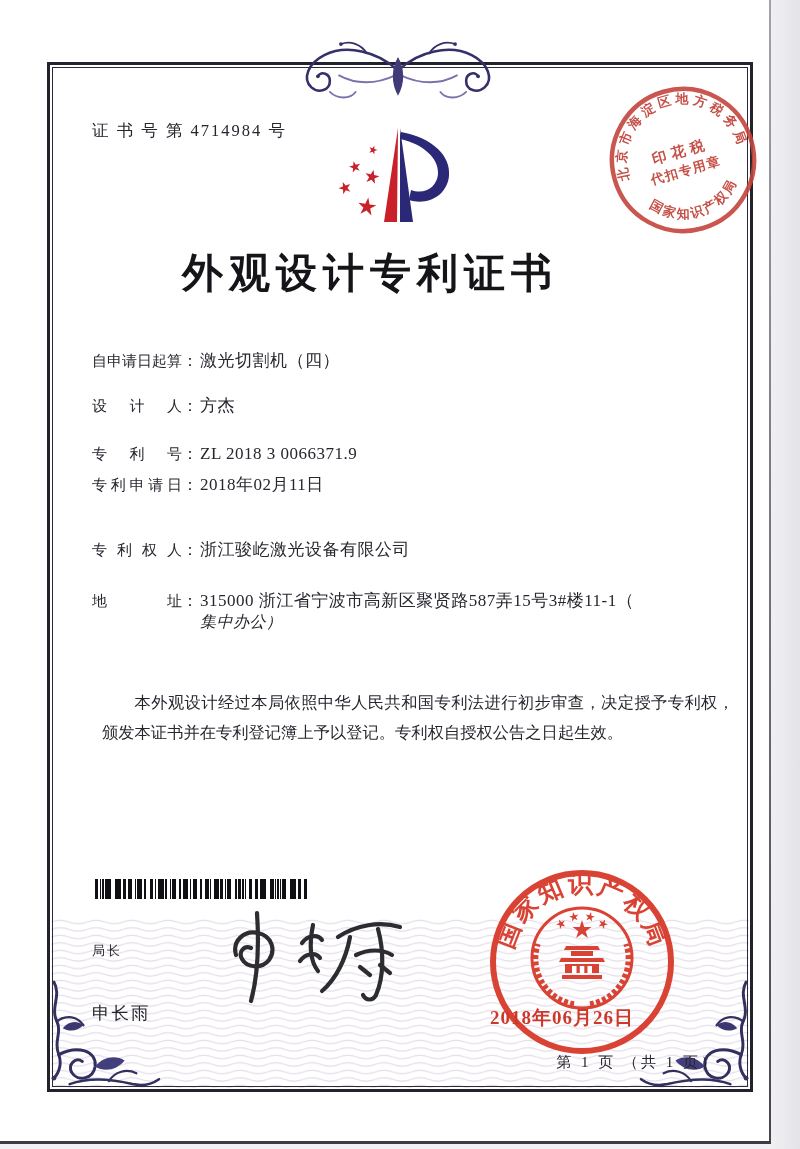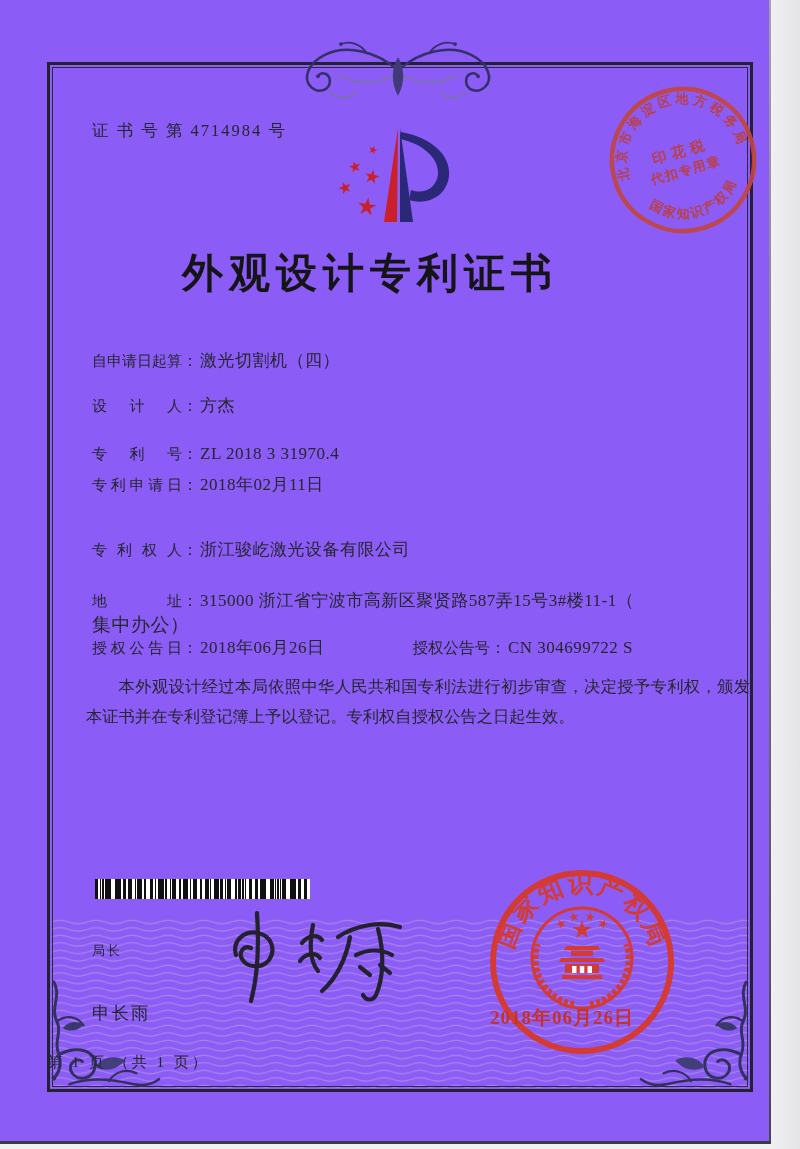--- a/index.html
+++ b/index.html
@@ -1,51 +1,51 @@
 <!DOCTYPE html>
 <html><head>
 <meta charset="utf-8">
 <style>
   html,body{margin:0;padding:0;background:#ececee;}
-  .page{position:relative;width:800px;height:1149px;background:#8b5cf6;overflow:hidden;
+  .page{position:relative;width:800px;height:1149px;background:#ffffff;overflow:hidden;
         font-family:"Liberation Serif","DejaVu Serif",serif;color:#26262e;}
   
   .frame{position:absolute;left:47px;top:62px;width:706px;height:1030px;
          border:3px solid #23232e;box-sizing:border-box;z-index:2;}
   .frame .inner{position:absolute;left:2px;top:2px;right:2px;bottom:2px;border:1px solid #2a2a38;}
   
   .guilloche{position:absolute;left:51px;top:918px;width:698px;height:170px;z-index:1;}
   
   .cert-no{position:absolute;left:92px;top:120px;font-size:16.5px;letter-spacing:2px;z-index:4;}
   .logo{position:absolute;left:333px;top:112px;width:130px;height:120px;z-index:4;}
   .tax-stamp{position:absolute;left:601px;top:78px;width:164px;height:164px;z-index:5;}
   .title{position:absolute;left:47px;top:246px;width:646px;text-align:center;
          font-size:41px;font-weight:600;letter-spacing:6px;color:#151519;z-index:4;}
   
   .row{position:absolute;left:92px;font-size:17px;white-space:nowrap;z-index:4;}
   .flabel{display:inline-block;width:90px;font-size:15px;text-align:justify;text-align-last:justify;}
   .colon{display:inline-block;width:18px;font-size:16px;}
   .fvalue{font-size:17px;letter-spacing:0.5px;}
-  .addr2{font-size:19px;letter-spacing:0.5px;}
+  .addr2{margin-left:108px;font-size:16px;letter-spacing:0.5px;font-style:italic;}
   .grant2{margin-left:88px;}
   
   .bodytext{position:absolute;left:86px;top:672px;width:664px;font-size:16.3px;
             line-height:30.4px;text-align:justify;z-index:4;}
-  .bodytext p{margin:0;text-indent:2em;}
+  .bodytext p{margin:16px;text-indent:2em;}
   
   .barcode{position:absolute;left:95px;top:879px;width:215px;height:20px;background-color:#fff;z-index:4;
     background-image:
       repeating-linear-gradient(90deg,#101014 0 2px,transparent 2px 7px),
       repeating-linear-gradient(90deg,#101014 0 1px,transparent 1px 5px),
       repeating-linear-gradient(90deg,#101014 0 3px,transparent 3px 11px);}
   .director-role{position:absolute;left:92px;top:942px;font-size:13px;letter-spacing:2px;z-index:4;}
   .director-name{position:absolute;left:92px;top:977px;font-size:17.5px;letter-spacing:2px;z-index:4;margin-top:24px;}
   .signature{position:absolute;left:210px;top:903px;width:210px;height:110px;z-index:4;}
   .office-seal{position:absolute;left:486px;top:866px;width:192px;height:192px;z-index:5;}
-  .footer{position:absolute;left:47px;top:1053px;width:672px;text-align:left;
+  .footer{position:absolute;left:47px;top:1053px;width:672px;text-align:right;
           font-size:15px;letter-spacing:3px;z-index:4;}
   
   .top-ornament{position:absolute;left:277px;top:33px;width:242px;height:70px;z-index:3;}
   .corner-l{position:absolute;left:44px;top:980px;width:118px;height:110px;z-index:3;}
   .corner-r{position:absolute;left:638px;top:980px;width:118px;height:110px;z-index:3;transform:scaleX(-1);}
   
   .edge-r{position:absolute;left:769px;top:0;width:2px;height:1149px;z-index:6;
           background:linear-gradient(180deg,#a2a2aa,#45454f);}
   .edge-r-shade{position:absolute;left:771px;top:0;width:29px;height:1149px;z-index:6;
           background:linear-gradient(90deg,#f0f0f2,#e4e4e8);}
@@ -139,34 +139,31 @@
 
   <div class="title">外观设计专利证书</div>
 
   <div class="row" style="top:349px">
     <span class="flabel">自申请日起算</span><span class="colon">：</span><span class="fvalue">激光切割机（四）</span>
   </div>
   <div class="row" style="top:394px">
     <span class="flabel">设计人</span><span class="colon">：</span><span class="fvalue">方杰</span>
   </div>
   <div class="row" style="top:444px">
-    <span class="flabel">专利号</span><span class="colon">：</span><span class="fvalue">ZL 2018 3 31970.4</span>
+    <span class="flabel">专利号</span><span class="colon">：</span><span class="fvalue">ZL 2018 3 0066371.9</span>
   </div>
   <div class="row" style="top:473px">
     <span class="flabel">专利申请日</span><span class="colon">：</span><span class="fvalue">2018年02月11日</span>
   </div>
   <div class="row" style="top:538px">
     <span class="flabel">专利权人</span><span class="colon">：</span><span class="fvalue">浙江骏屹激光设备有限公司</span>
   </div>
   <div class="row" style="top:589px">
     <span class="flabel">地址</span><span class="colon">：</span><span class="fvalue">315000 浙江省宁波市高新区聚贤路587弄15号3#楼11-1（</span>
     <div class="addr2">集中办公）</div>
-  </div>
-  <div class="row" style="top:636px">
-    <span class="flabel">授权公告日</span><span class="colon">：</span><span class="fvalue">2018年06月26日</span><span class="grant2"><span style="font-size:15.5px">授权公告号</span><span class="colon">：</span><span class="fvalue">CN 304699722 S</span></span>
   </div>
 
   <div class="bodytext">
     <p>本外观设计经过本局依照中华人民共和国专利法进行初步审查，决定授予专利权，颁发本证书并在专利登记簿上予以登记。专利权自授权公告之日起生效。</p>
   </div>
 
   <div class="barcode"></div>
 
   <div class="director-role">局长</div>
   <div class="director-name">申长雨</div>

